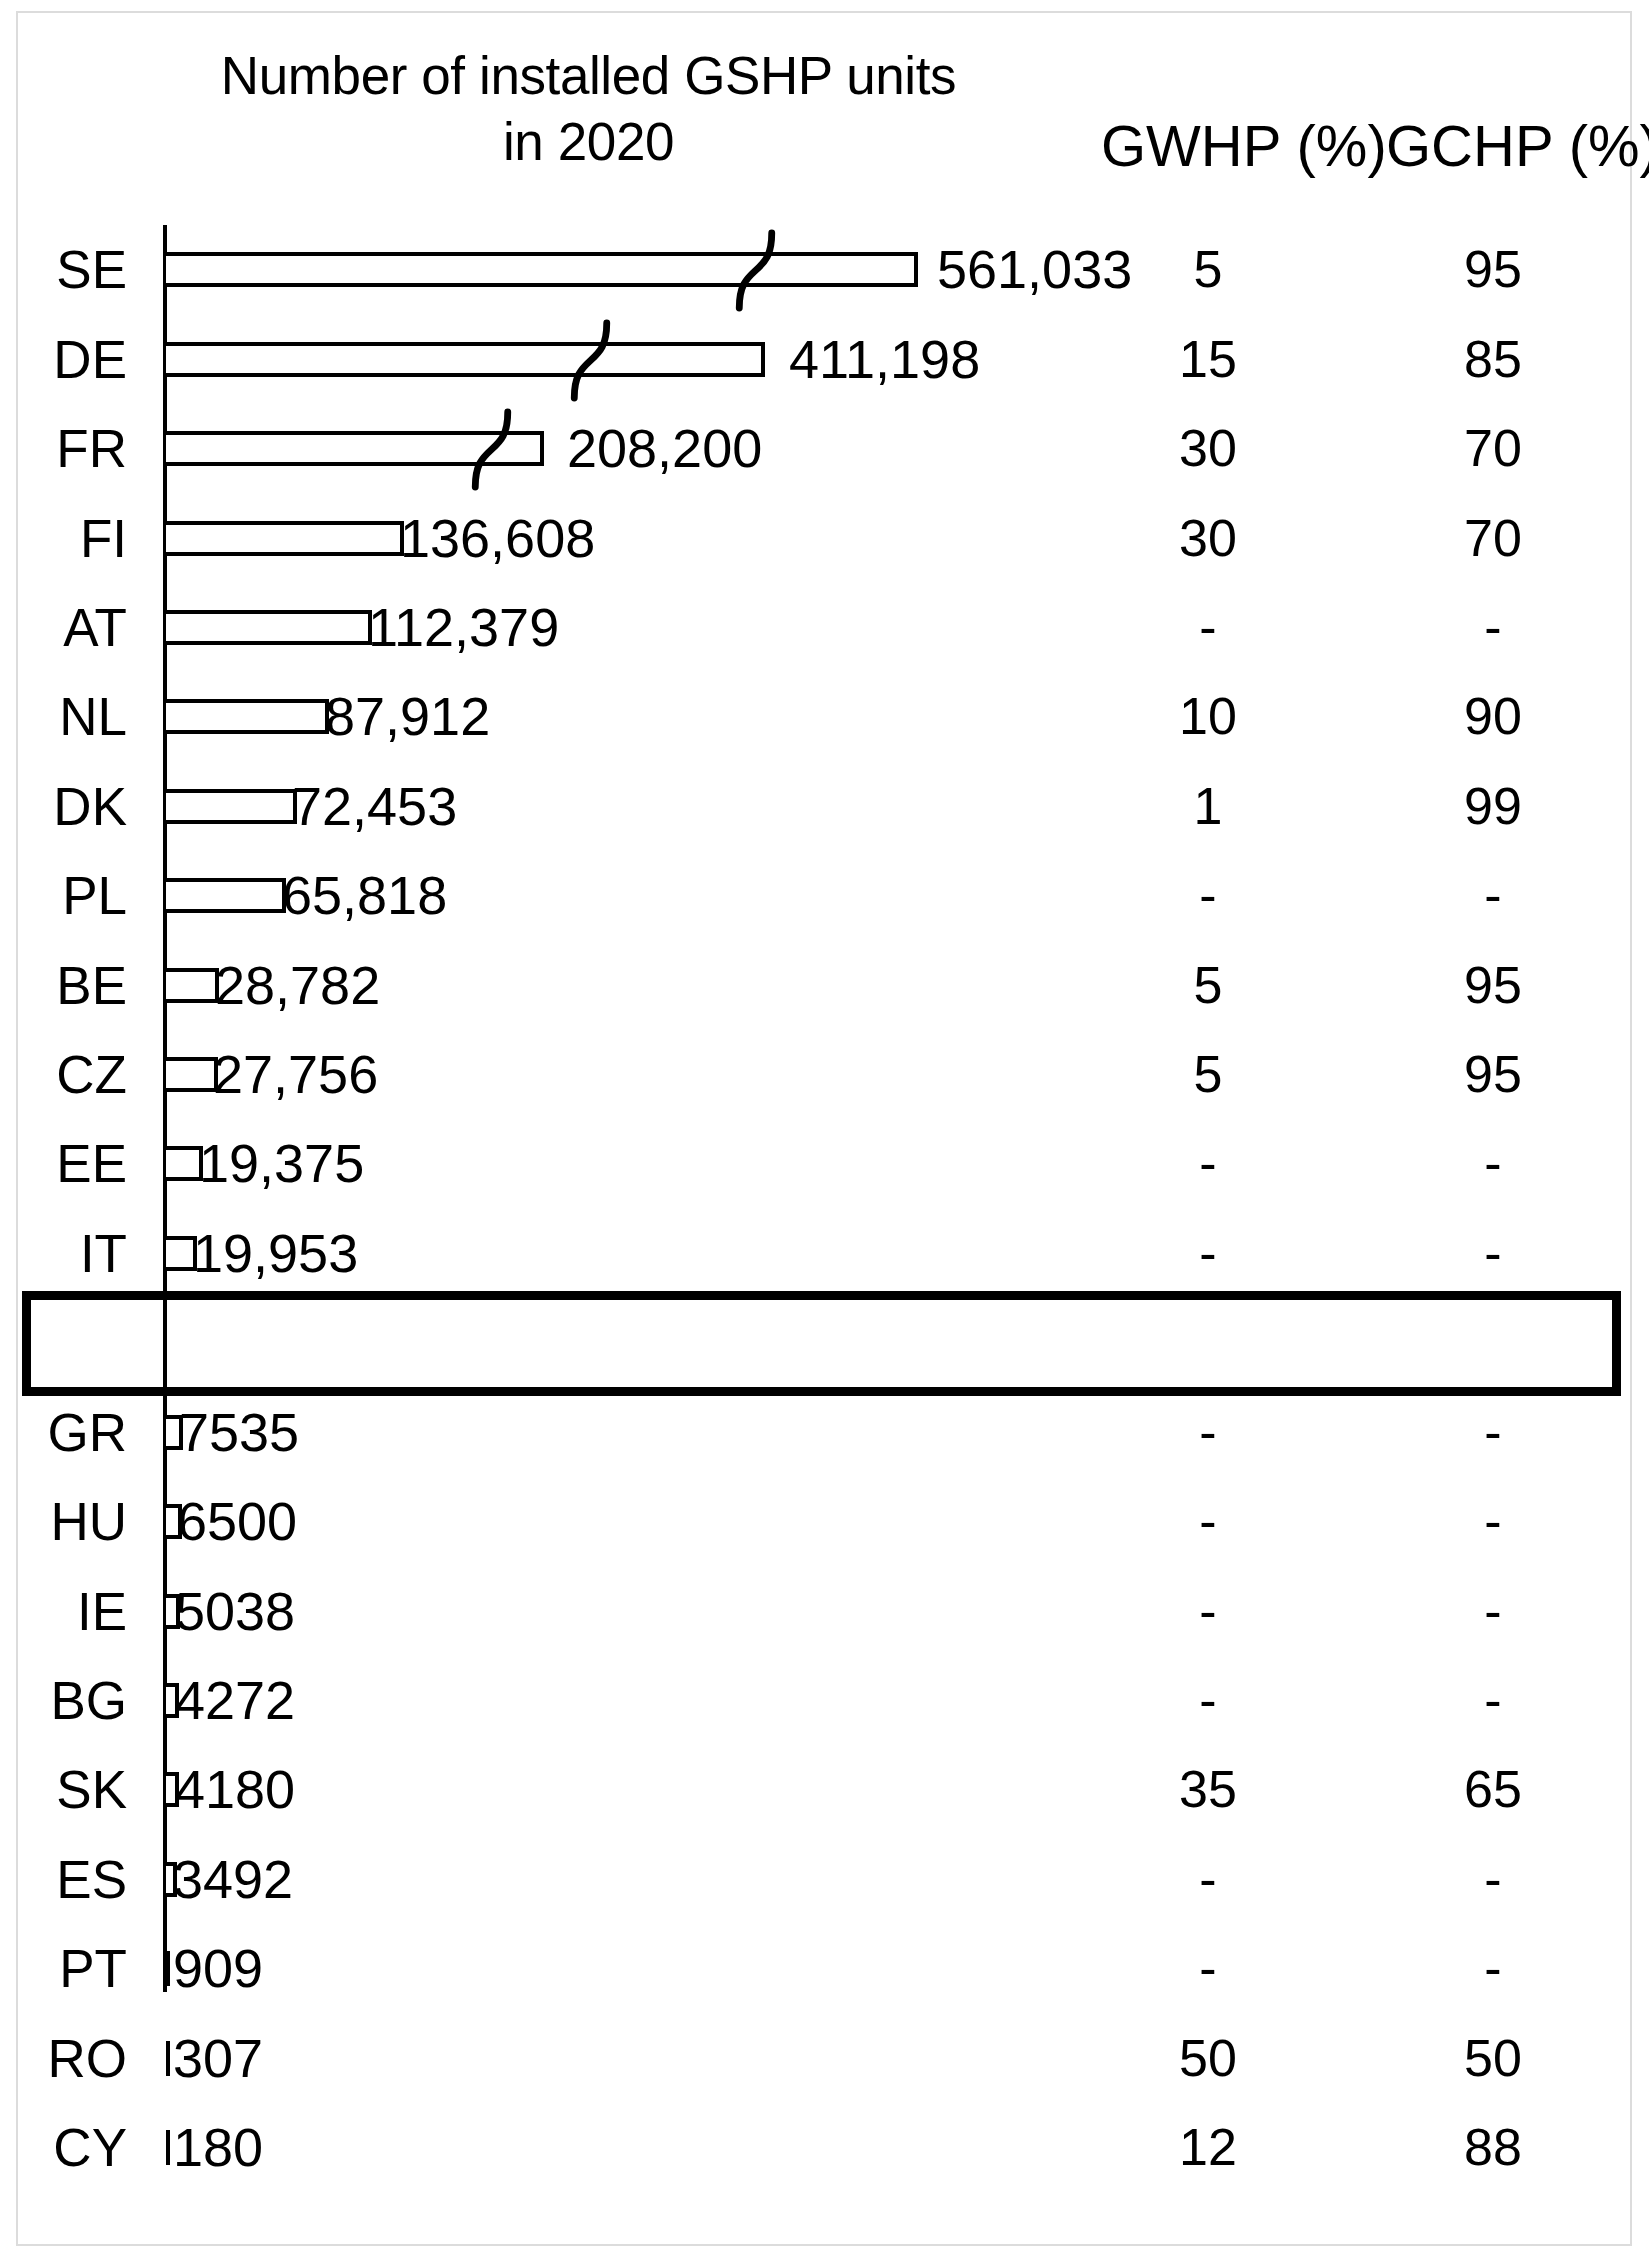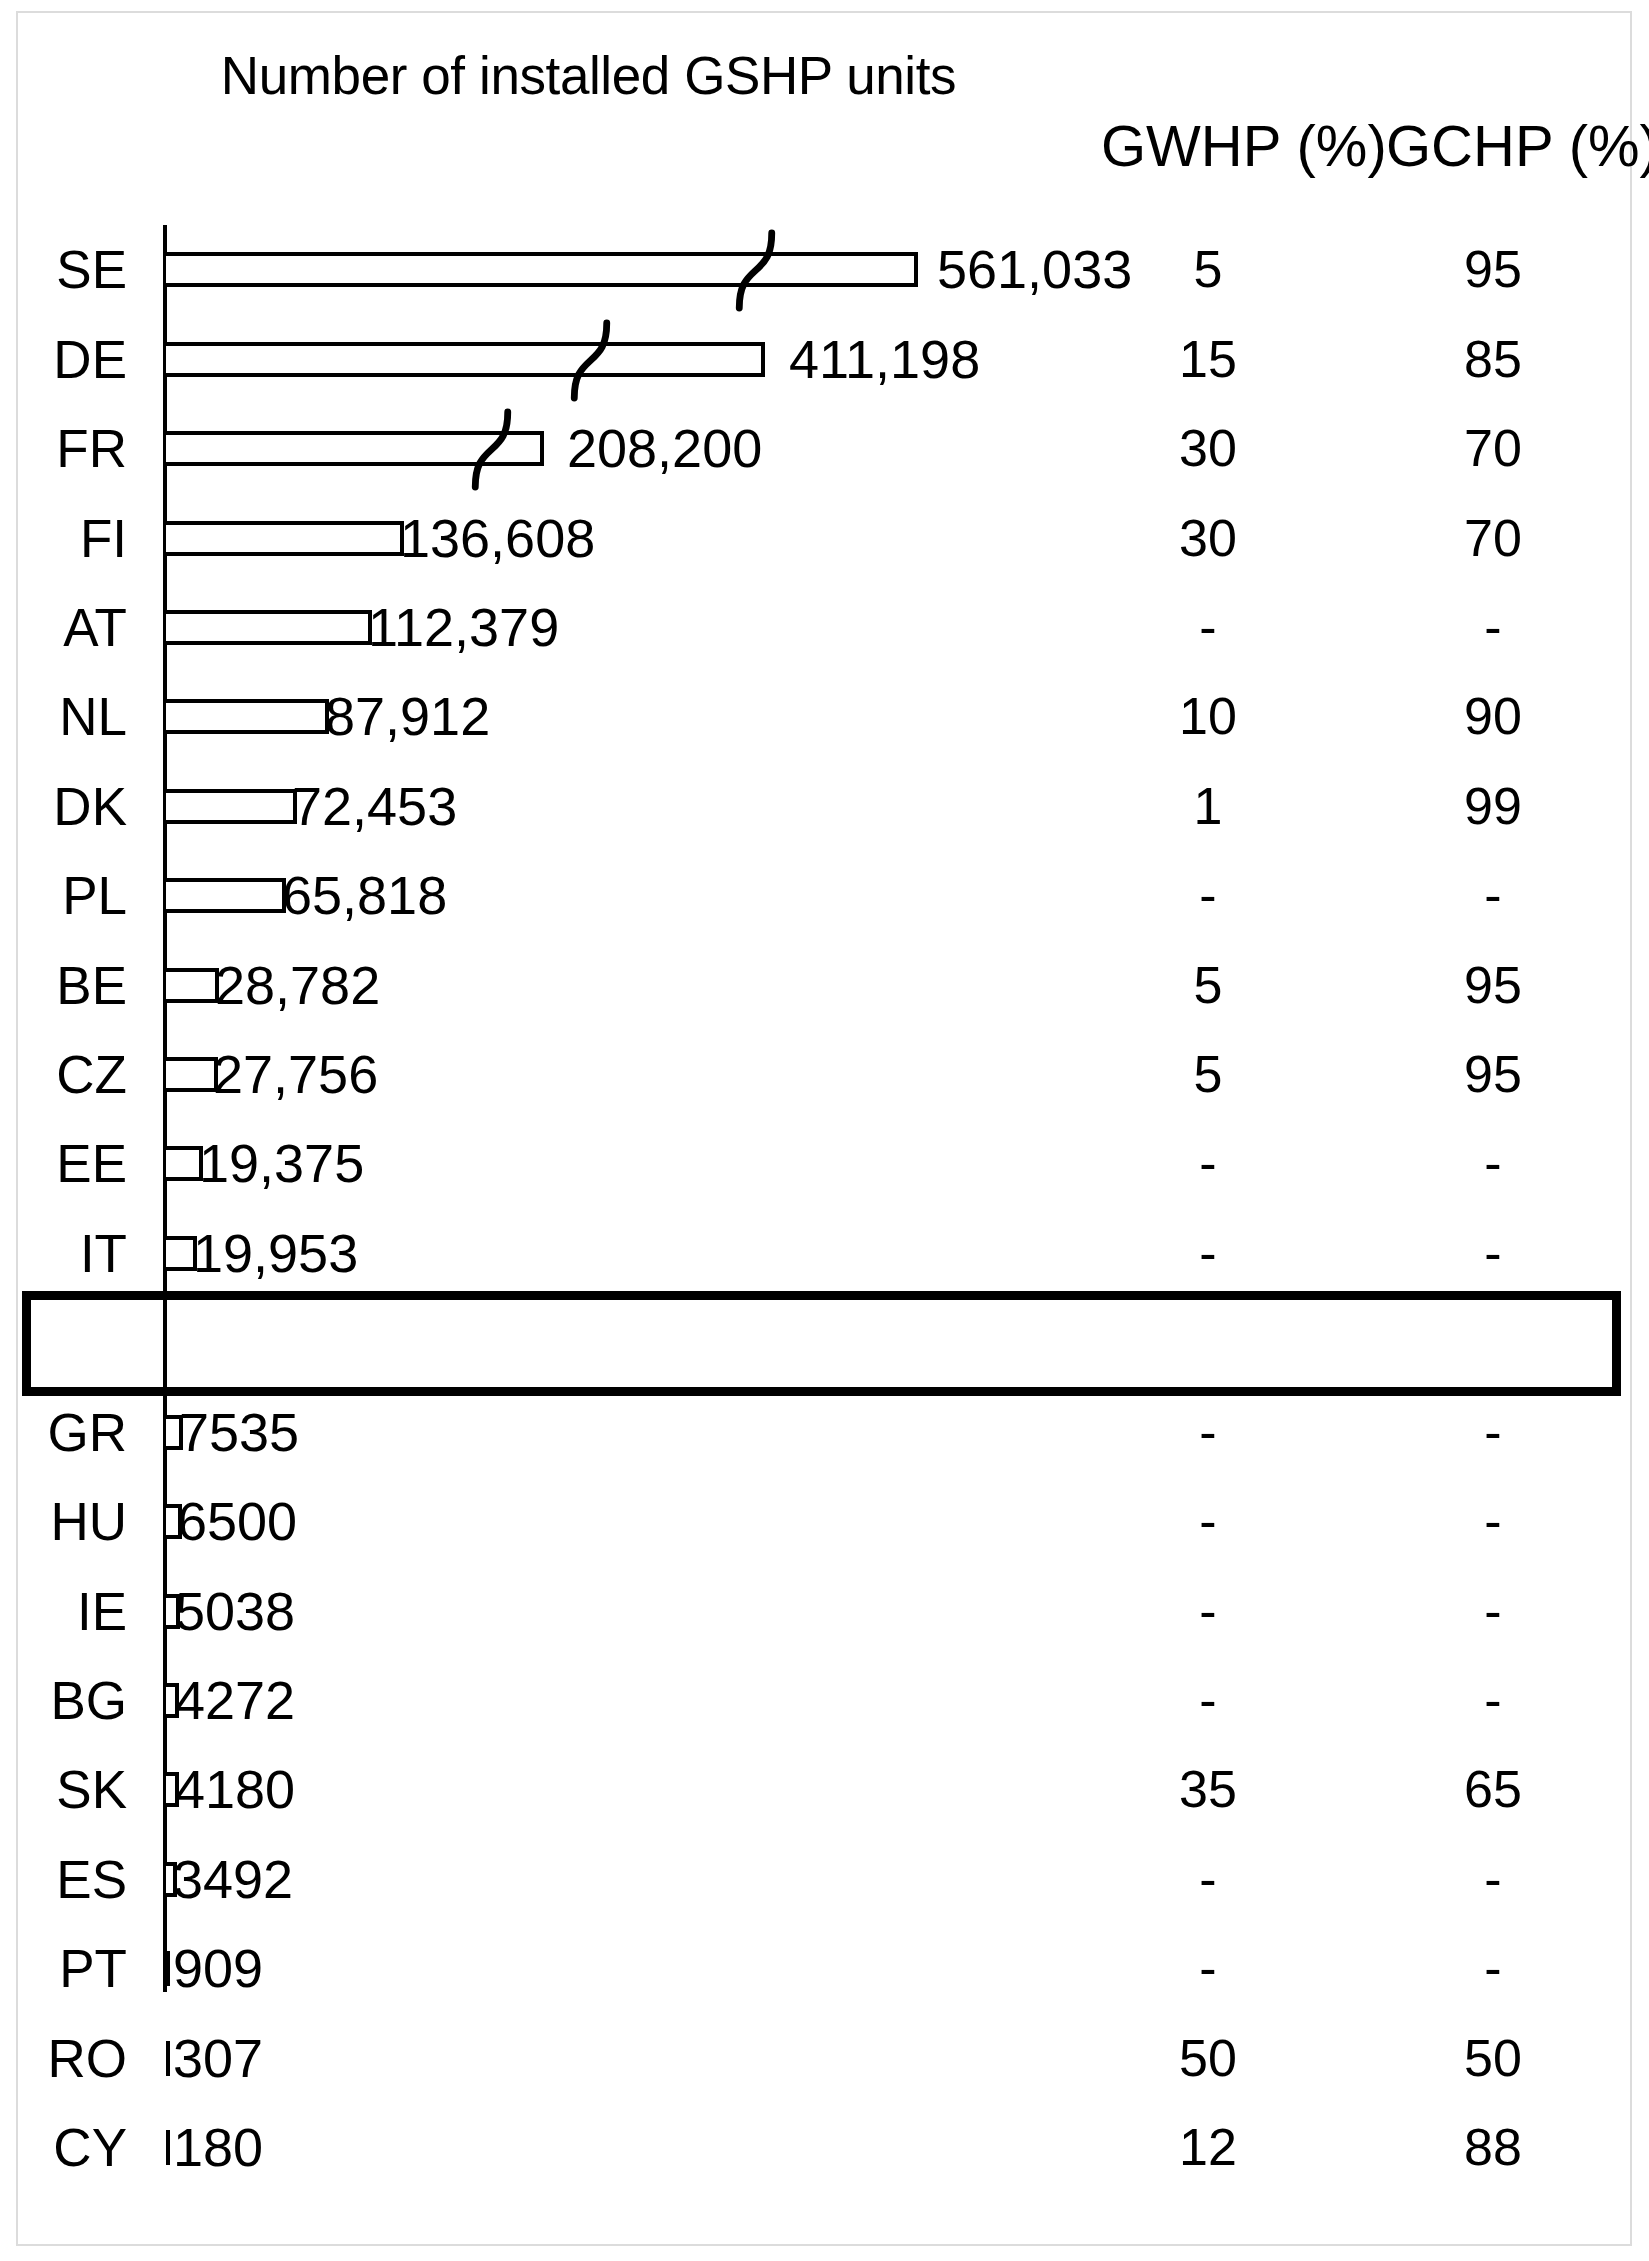--- a/index.html
+++ b/index.html
@@ -160,20 +160,21 @@
 </style>
 </head>
 <body>
 
 <div id="figure">
 
   <div id="frame"></div>
 
   <div id="title-block">
     <span id="title-line1">Number of installed GSHP units</span>
+    <span id="title-line2">in 2020</span>
   </div>
 
   <div class="col-head" id="head-gwhp">GWHP (%)</div>
   <div class="col-head" id="head-gchp">GCHP (%)</div>
 
   <div id="plot">
     <div id="axis-line"></div>
 
     <div class="row" style="top: 225px;">
         <div class="cat-label">SE</div>

